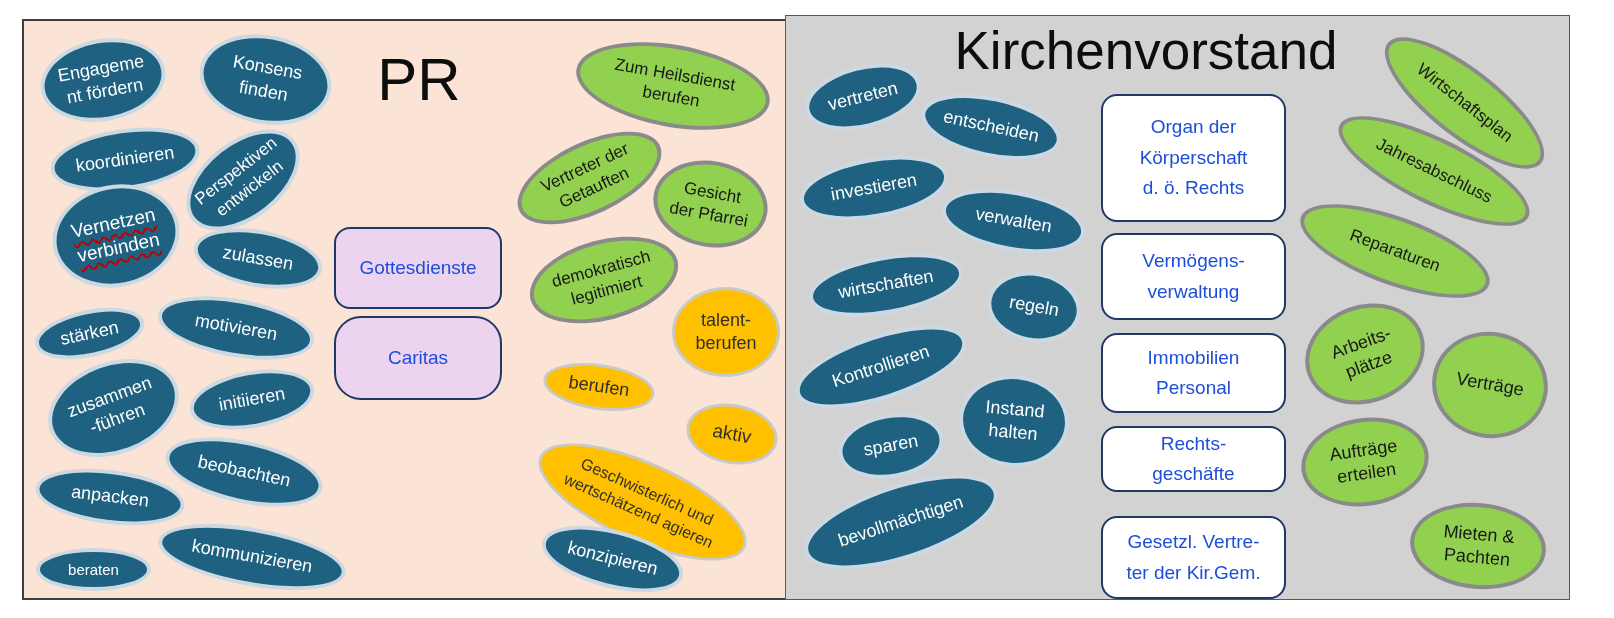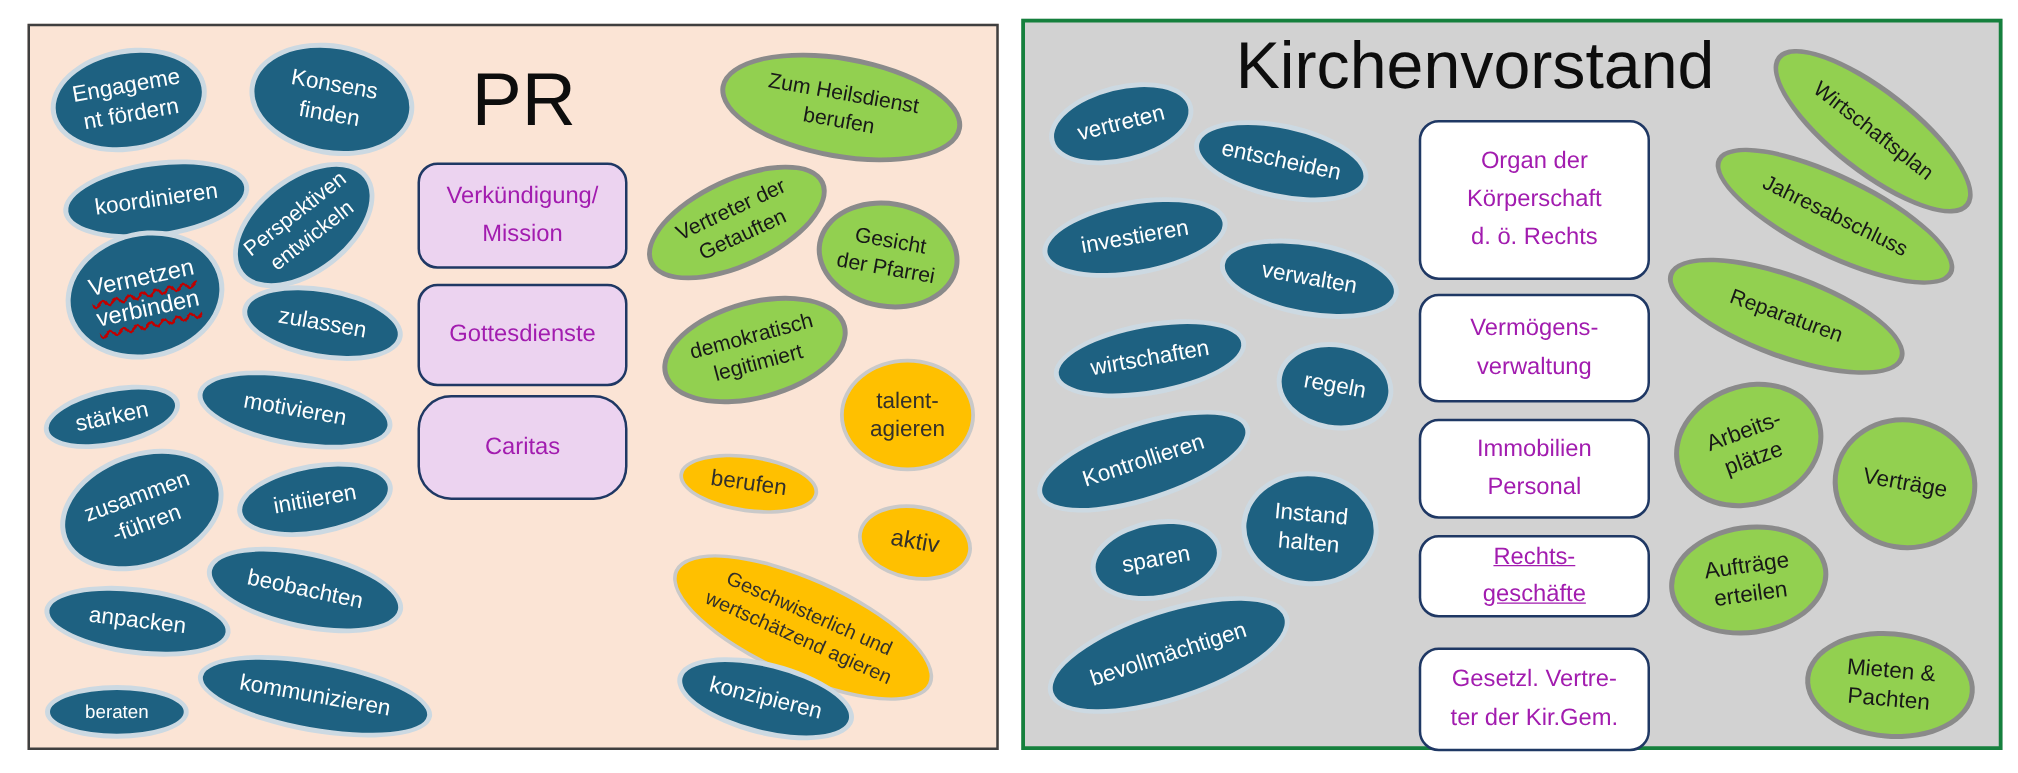--- a/index.html
+++ b/index.html
@@ -8,23 +8,23 @@
     background:var(--page-bg,#fff);
     font-family:"Liberation Sans", sans-serif;
   }
   .panel{position:absolute;box-sizing:border-box;}
   .panel.left{
     left:22px;top:19px;width:777px;height:581px;
     background:var(--left-panel-bg,#fbe4d5);
     border:2px solid #3f3f3f;
   }
   .panel.right{
-    left:817px;top:15px;width:785px;height:585px;
+    left:785px;top:15px;width:785px;height:585px;
     background:var(--right-panel-bg,#d2d2d2);
-    border:3px solid #15803d;
+    border:1px solid #15803d;
   }
   .title{
     position:absolute;margin:0;font-weight:400;color:#0d0d0d;
     text-align:center;letter-spacing:0;
   }
   .pr-title{left:300px;top:24px;width:190px;font-size:60px;}
   .kv-title{left:95px;top:4px;width:530px;font-size:53px;}
 
   .shape{
     position:absolute;display:flex;align-items:center;justify-content:center;
@@ -39,21 +39,21 @@
   .green{
     background:var(--green-fill,#92d050);color:var(--text-dark,#181818);
     border:4px solid var(--green-outline,#8a8a8a);
   }
   .orange{
     background:var(--orange-fill,#ffc000);color:#33302a;
     border:3px solid var(--orange-outline,#c9c9c9);
   }
   .box{
     border-radius:16px;border:2.5px solid var(--box-border,#1f3864);
-    color:#a21caf;line-height:1.6;
+    color:#1d4ed8;line-height:1.6;
   }
   .pink-box{background:var(--pink-box-fill,#ecd3f0);}
   .white-box{background:var(--white-box-fill,#fff);}
   .wavy{
     text-decoration:underline;text-decoration-style:wavy;
     text-decoration-color:var(--spellcheck-red,#c00000);
     text-decoration-thickness:1.5px;text-underline-offset:4px;
   }
 </style>
 </head>
@@ -101,24 +101,20 @@
     </div>
     <div class="shape ellipse teal" style="left: 11px; top: 449px; width: 150px; height: 54px; font-size: 18px; transform: rotate(7deg);">
       <span>anpacken</span>
     </div>
     <div class="shape ellipse teal" style="left: 133px; top: 507px; width: 190px; height: 58px; font-size: 18px; transform: rotate(10deg);">
       <span>kommunizieren</span>
     </div>
     <div class="shape ellipse teal" style="left: 12px; top: 527px; width: 115px; height: 43px; font-size: 15px;">
       <span>beraten</span>
     </div>
-    <div class="shape box pink-box" style="left: 310px; top: 109px; width: 168px; height: 85px; font-size: 19px;">
-      <span>Verkündigung/
-Mission</span>
-    </div>
     <div class="shape box pink-box" style="left: 310px; top: 206px; width: 168px; height: 82px; font-size: 19px; text-align: center;">
       <span>Gottesdienste</span>
     </div>
     <div class="shape box pink-box" style="left: 310px; top: 295px; width: 168px; height: 84px; font-size: 19px; border-radius: 27px;">
       <span>Caritas</span>
     </div>
     <div class="shape ellipse green" style="left: 551px; top: 24px; width: 196px; height: 82px; font-size: 17px; transform: rotate(10deg);">
       <span>Zum Heilsdienst
 berufen</span>
     </div>
@@ -129,21 +125,21 @@
     <div class="shape ellipse green" style="left: 629px; top: 140px; width: 115px; height: 86px; font-size: 17px; transform: rotate(10deg);">
       <span>Gesicht
 der Pfarrei</span>
     </div>
     <div class="shape ellipse green" style="left: 504px; top: 219px; width: 152px; height: 80px; font-size: 17px; transform: rotate(-15deg);">
       <span>demokratisch
 legitimiert</span>
     </div>
     <div class="shape ellipse orange" style="left: 648px; top: 266px; width: 108px; height: 90px; font-size: 18px;">
       <span>talent-
-agieren</span>
+berufen</span>
     </div>
     <div class="shape ellipse orange" style="left: 519px; top: 343px; width: 112px; height: 46px; font-size: 18px; transform: rotate(8deg);">
       <span>berufen</span>
     </div>
     <div class="shape ellipse orange" style="left: 662px; top: 383px; width: 92px; height: 60px; font-size: 19px; transform: rotate(10deg);">
       <span>aktiv</span>
     </div>
     <div class="shape ellipse orange" style="left: 506px; top: 441px; width: 225px; height: 80px; font-size: 16px; transform: rotate(24deg);">
       <span>Geschwisterlich und
 wertschätzend agieren</span>
@@ -192,21 +188,21 @@
 d. ö. Rechts</span>
     </div>
     <div class="shape box white-box" style="left: 315px; top: 217px; width: 185px; height: 87px; font-size: 19px;">
       <span>Vermögens-
 verwaltung</span>
     </div>
     <div class="shape box white-box" style="left: 315px; top: 317px; width: 185px; height: 80px; font-size: 19px;">
       <span>Immobilien
 Personal</span>
     </div>
-    <div class="shape box white-box" style="left: 315px; top: 410px; width: 185px; height: 66px; font-size: 19px; text-decoration: underline;">
+    <div class="shape box white-box" style="left: 315px; top: 410px; width: 185px; height: 66px; font-size: 19px;">
       <span>Rechts-
 geschäfte</span>
     </div>
     <div class="shape box white-box" style="left: 315px; top: 500px; width: 185px; height: 83px; font-size: 19px;">
       <span>Gesetzl. Vertre-
 ter der Kir.Gem.</span>
     </div>
     <div class="shape ellipse green" style="left: 581px; top: 53px; width: 195px; height: 68px; font-size: 17px; transform: rotate(38deg);">
       <span>Wirtschaftsplan</span>
     </div>

